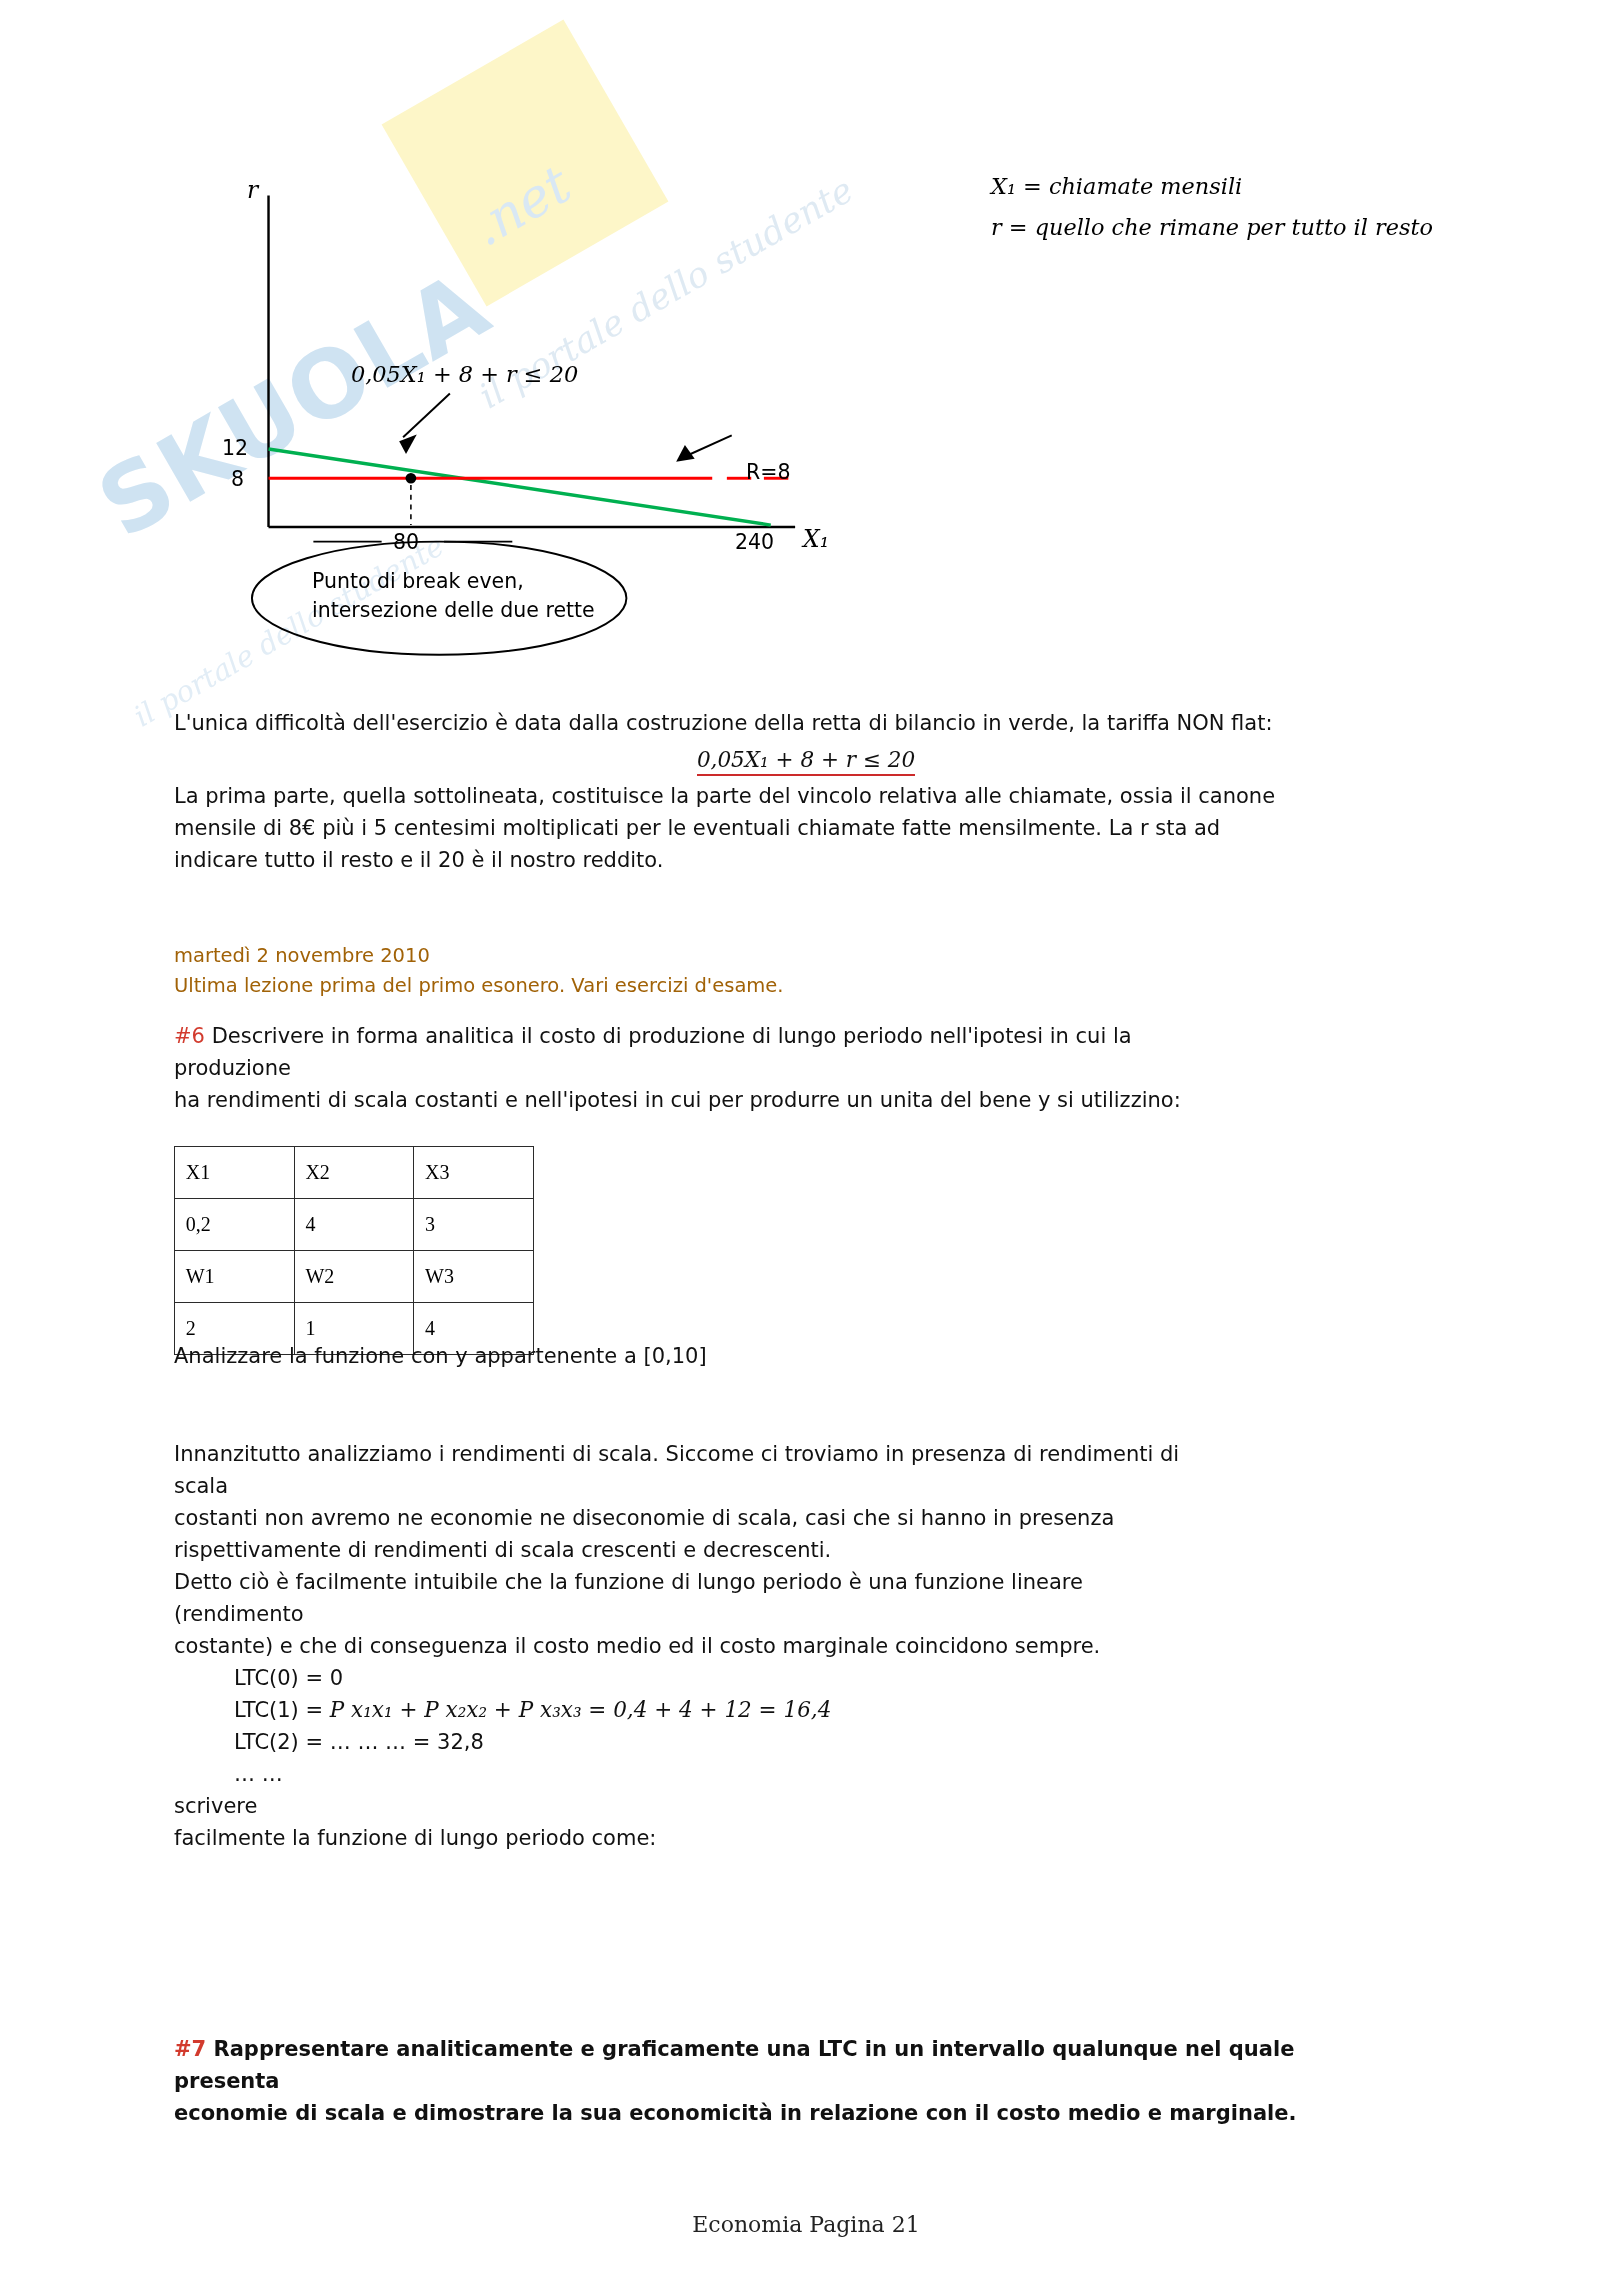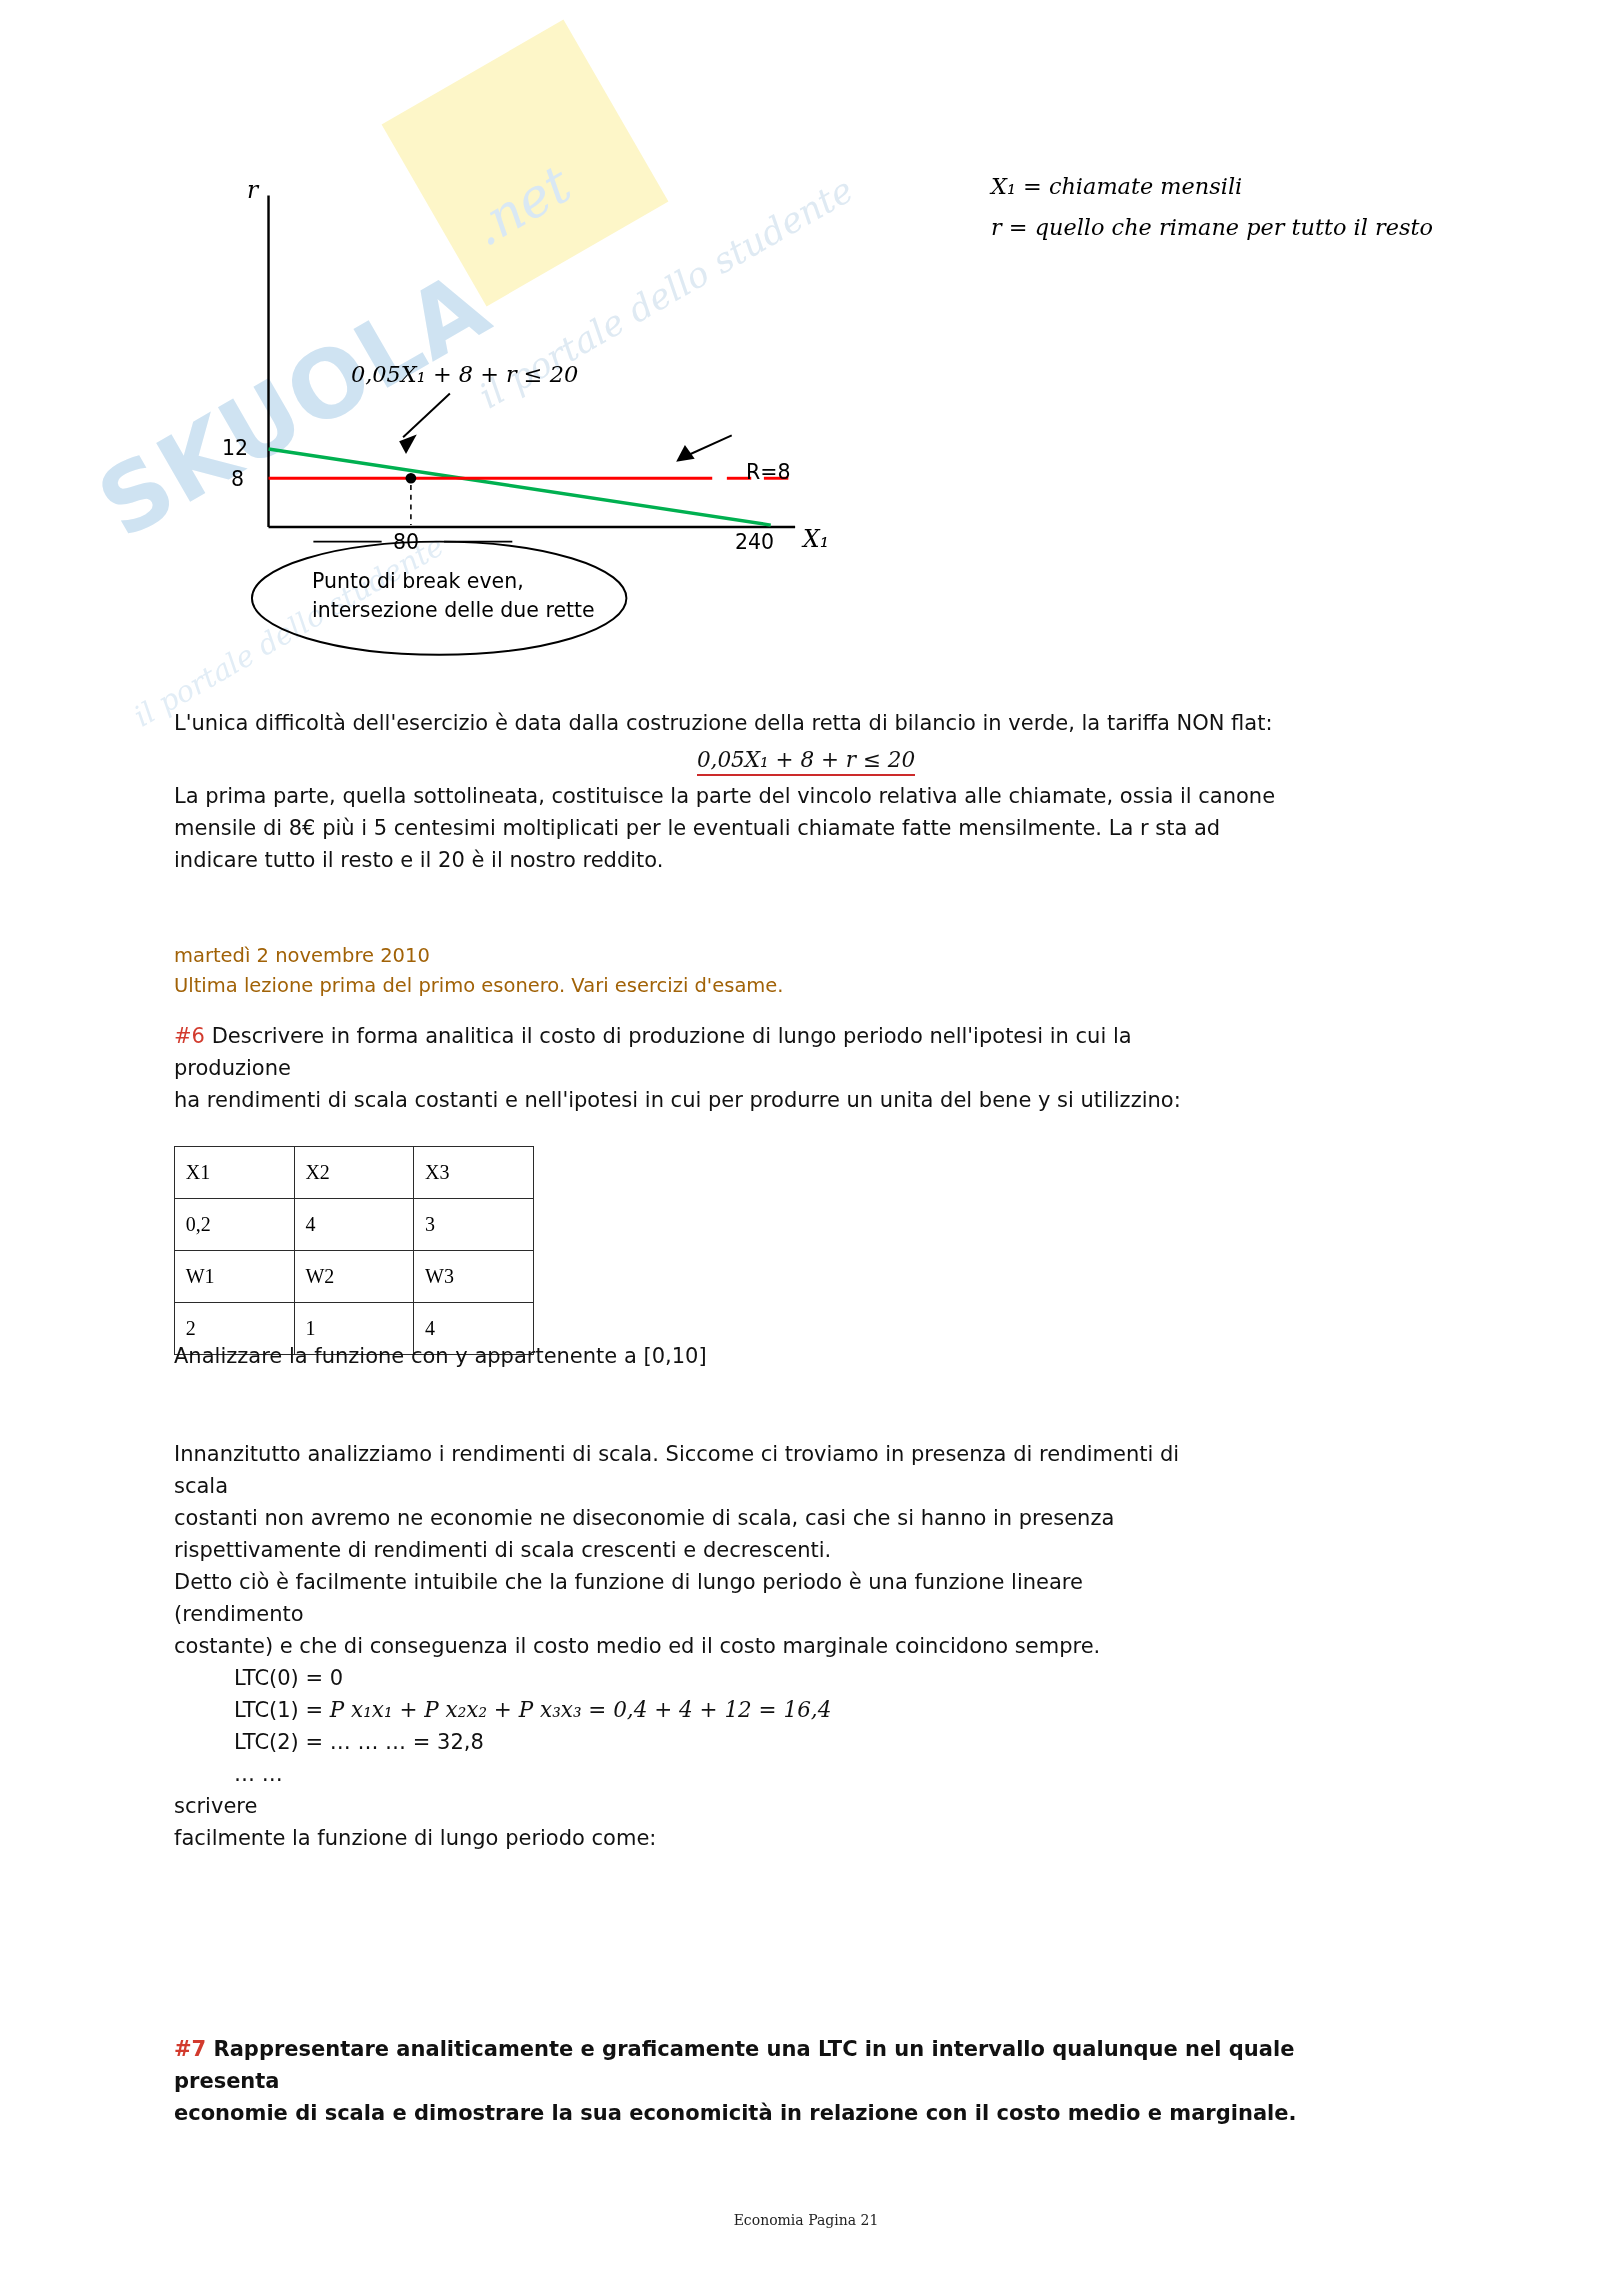--- a/index.html
+++ b/index.html
@@ -165,21 +165,21 @@
     padding-left: 10.7px;
     vertical-align: middle;
   }
   .footer {
     position: absolute;
     left: 0;
     top: 2212px;
     width: 1612px;
     text-align: center;
     font-family: "DejaVu Serif", serif;
-    font-size: 14px;
+    font-size: 22px;
     color: #222;
   }
   .indent1 { padding-left: 60px; }
 </style>
 </head>
 <body>
 
 <div class="page">
 
   <div class="watermark">

